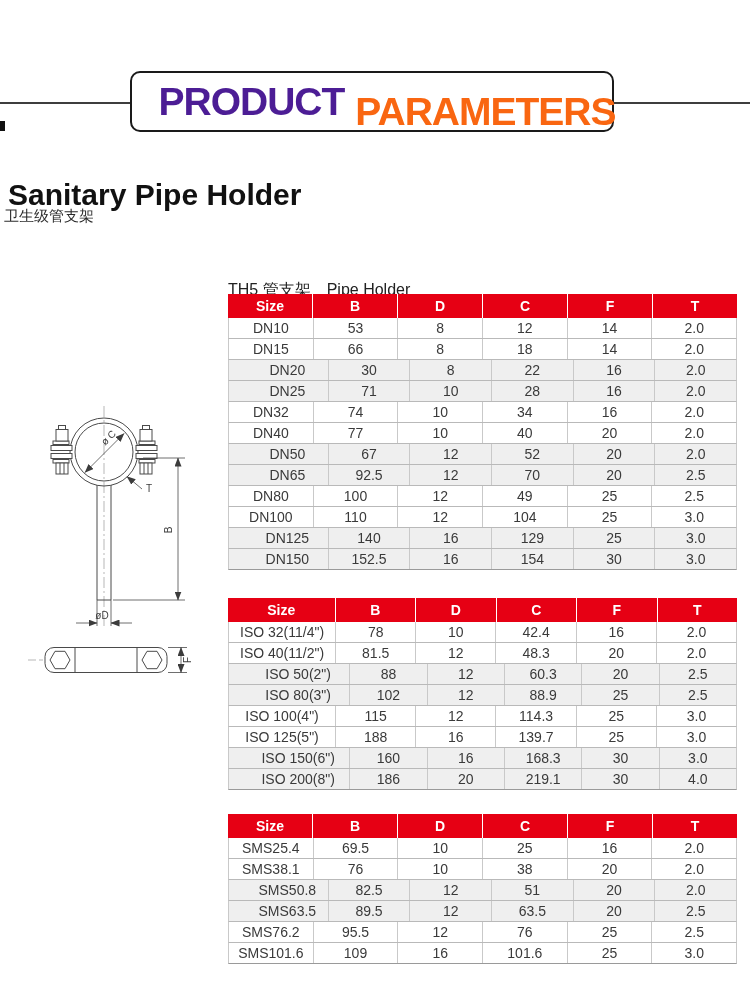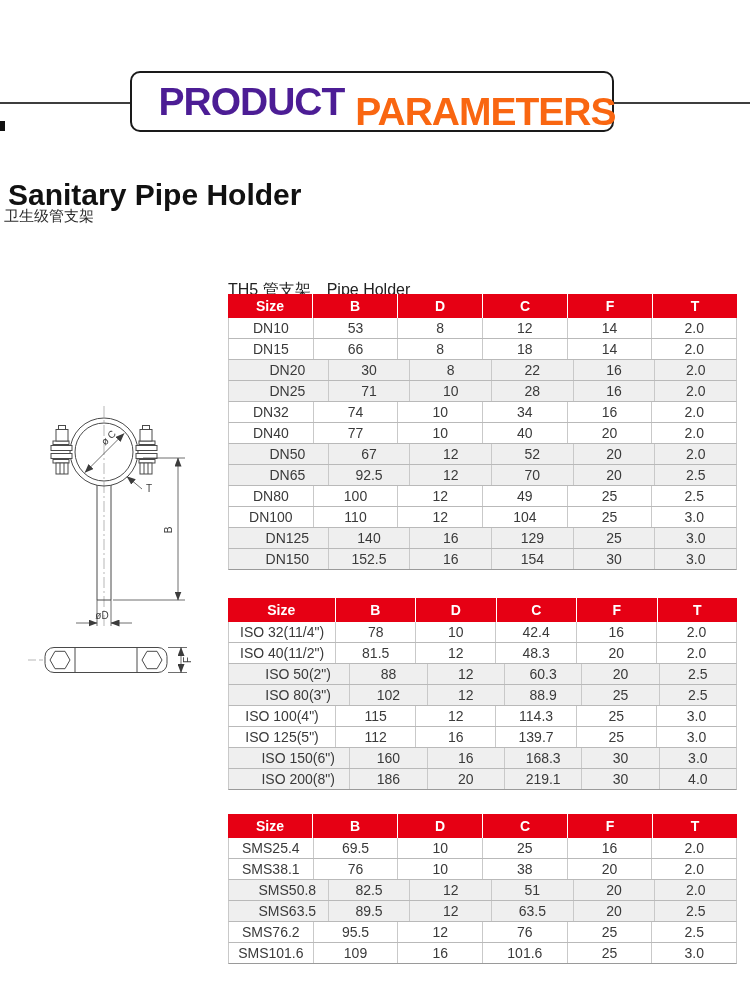--- a/index.html
+++ b/index.html
@@ -313,21 +313,21 @@
     <div class="row">
       <div class="cell">ISO 100(4")</div>
       <div class="cell">115</div>
       <div class="cell">12</div>
       <div class="cell">114.3</div>
       <div class="cell">25</div>
       <div class="cell">3.0</div>
     </div>
     <div class="row">
       <div class="cell">ISO 125(5")</div>
-      <div class="cell">112</div>
+      <div class="cell">188</div>
       <div class="cell">16</div>
       <div class="cell">139.7</div>
       <div class="cell">25</div>
       <div class="cell">3.0</div>
     </div>
     <div class="row alt">
       <div class="cell">ISO 150(6")</div>
       <div class="cell">160</div>
       <div class="cell">16</div>
       <div class="cell">168.3</div>

